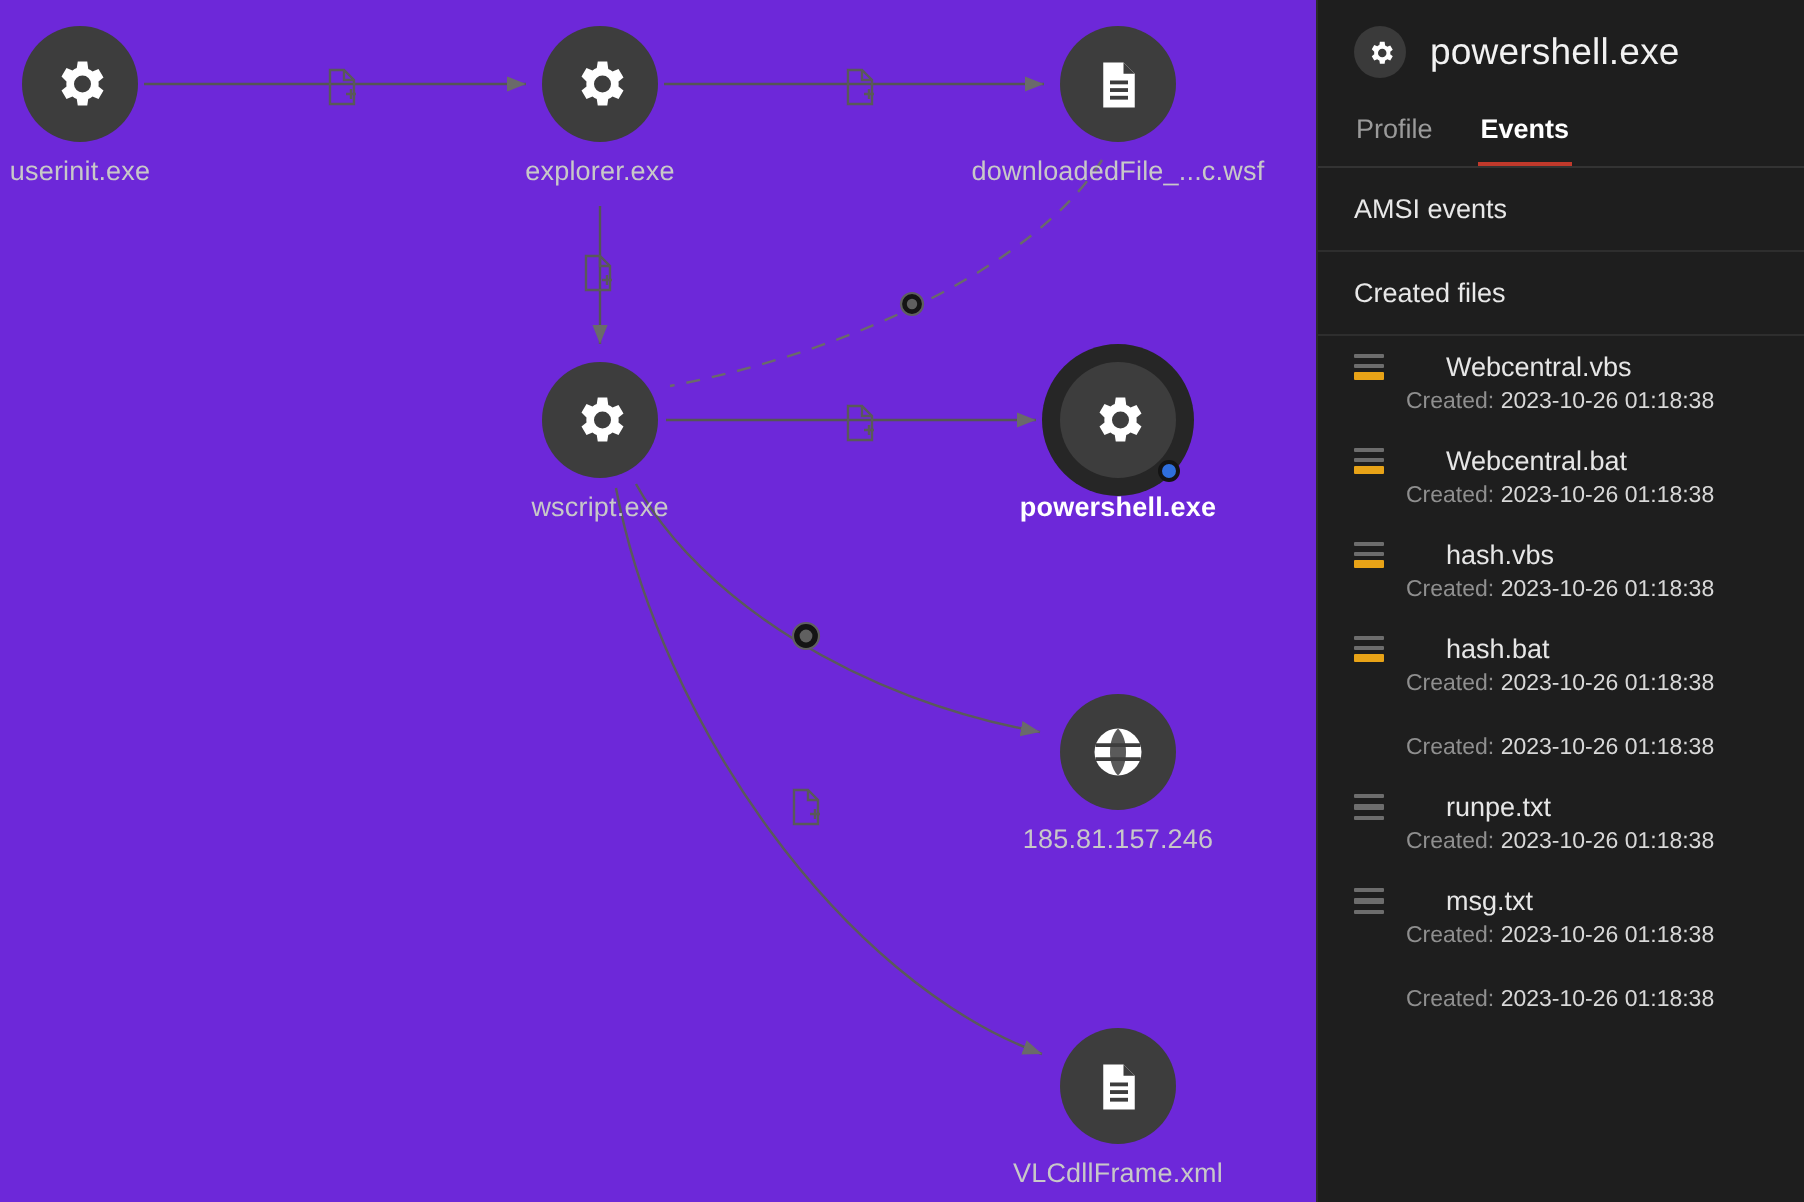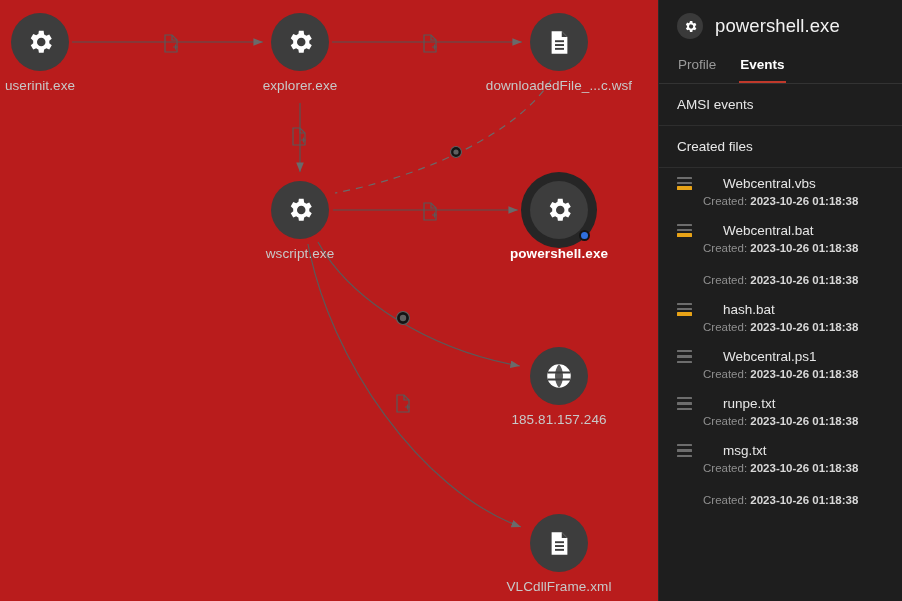--- a/index.html
+++ b/index.html
@@ -8,21 +8,21 @@
     background: #141414;
     font-family: "Liberation Sans", sans-serif;
     overflow: hidden;
   }
   #app { position: relative; width: 902px; height: 601px; display: flex; }
 
   
   #graph {
     position: relative;
     width: 658px; height: 601px;
-    background: #b91c1c;
+    background: #6d28d9;
     overflow: hidden;
     flex: 0 0 658px;
   }
   #graph-svg { position: absolute; inset: 0; width: 658px; height: 601px; }
 
   .node {
     position: absolute;
     width: 0; height: 0;
   }
   .node-circle {
@@ -126,21 +126,21 @@
   .file-icon i:nth-child(1) { width: 100%; }
   .file-icon i:nth-child(2) { width: 100%; }
   .file-icon i:nth-child(3) { width: 100%; }
   .file-icon.script i:nth-child(3) { background: #e8a317; height: 3.6px; }
   .file-name { font-size: 13.5px; color: #e6e6e6; margin-left: 20px; }
   .file-meta {
     font-size: 11.5px;
     color: #8f8f8f;
     padding: 4px 0 0 26px;
   }
-  .file-meta b { color: #d8d8d8; font-weight: bold; }
+  .file-meta b { color: #d8d8d8; font-weight: normal; }
 </style>
 </head>
 <body>
 
 <div id="app">
 
   <div id="graph">
 
     <svg id="graph-svg">
       <defs>
@@ -324,50 +324,50 @@
             </span>
           <span class="file-name">Webcentral.bat</span>
         </div>
         <div class="file-meta">
           <span>Created:</span>
           <b>2023-10-26 01:18:38</b>
         </div>
       </div>
 
       <div class="file-row">
-        <div class="file-meta">
-          <span>Created:</span>
-          <b>2023-10-26 01:18:38</b>
-        </div>
-      </div>
-
-      <div class="file-row">
         <div class="file-top">
           <span class="file-icon script">
               <i></i>
               <i></i>
               <i></i>
             </span>
+          <span class="file-name">hash.vbs</span>
+        </div>
+        <div class="file-meta">
+          <span>Created:</span>
+          <b>2023-10-26 01:18:38</b>
+        </div>
+      </div>
+
+      <div class="file-row">
+        <div class="file-top">
+          <span class="file-icon script">
+              <i></i>
+              <i></i>
+              <i></i>
+            </span>
           <span class="file-name">hash.bat</span>
         </div>
         <div class="file-meta">
           <span>Created:</span>
           <b>2023-10-26 01:18:38</b>
         </div>
       </div>
 
       <div class="file-row">
-        <div class="file-top">
-          <span class="file-icon">
-              <i></i>
-              <i></i>
-              <i></i>
-            </span>
-          <span class="file-name">Webcentral.ps1</span>
-        </div>
         <div class="file-meta">
           <span>Created:</span>
           <b>2023-10-26 01:18:38</b>
         </div>
       </div>
 
       <div class="file-row">
         <div class="file-top">
           <span class="file-icon">
               <i></i>

